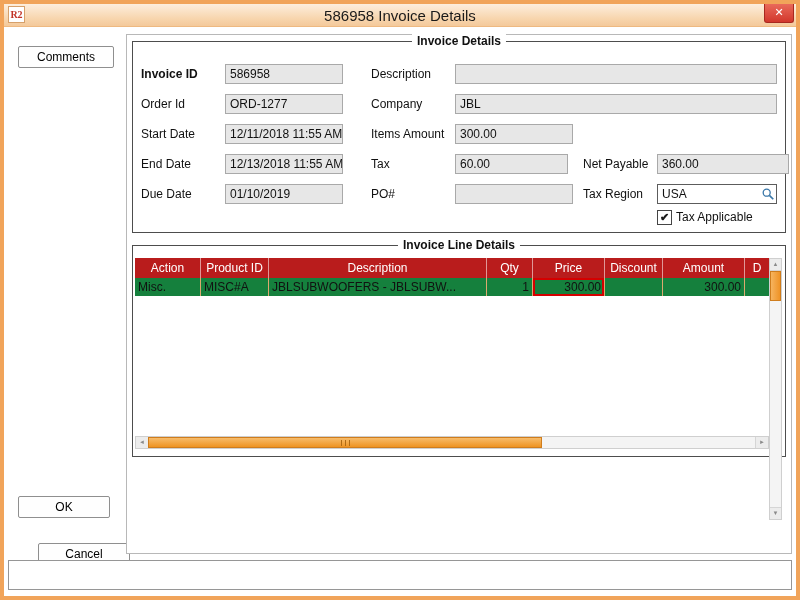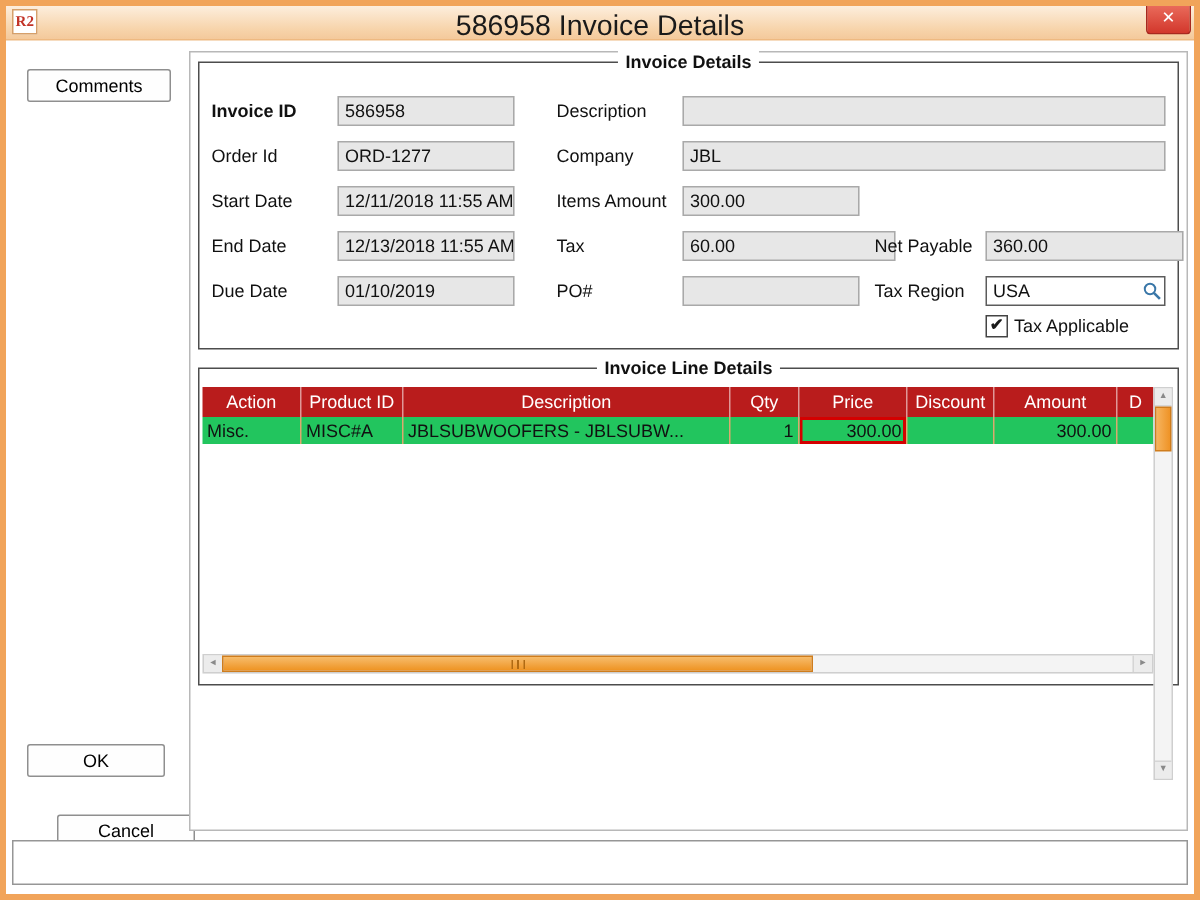--- a/index.html
+++ b/index.html
@@ -1,21 +1,21 @@
 <!DOCTYPE html>
 <html><head>
 <meta charset="utf-8">
 <style>
   html,body{margin:0;padding:0;}
   body{width:800px;height:600px;overflow:hidden;font-family:"Liberation Sans",sans-serif;font-size:12px;color:#111;background:#fff;}
   .window{position:relative;width:800px;height:600px;border:4px solid #f1a45a;box-sizing:border-box;background:#fff;}
 
   
   .titlebar{position:absolute;left:0;top:0;right:0;height:22px;background:linear-gradient(180deg,#fdeedd 0%,#f7d4ab 70%,#f4c99b 100%);border-bottom:1px solid #eeb981;}
-  .title{position:absolute;left:0;right:0;top:3px;text-align:center;font-size:19px;color:#1a1a1a;}
+  .title{position:absolute;left:0;right:0;top:3px;text-align:center;font-size:15px;color:#1a1a1a;}
   .win-icon{position:absolute;left:4px;top:2px;width:17px;height:17px;background:#fff;border:1px solid #d6a06a;font-family:"Liberation Serif",serif;font-size:10px;font-weight:bold;color:#c23327;text-align:center;line-height:15px;box-sizing:border-box;}
   .close-btn{position:absolute;right:2px;top:0;width:30px;height:19px;background:linear-gradient(180deg,#e96a5a,#d2372c);border:1px solid #a8281f;border-top:none;border-radius:0 0 3px 3px;color:#fff;text-align:center;line-height:17px;font-size:11px;cursor:pointer;box-sizing:border-box;}
 
   
   .side-btn{position:absolute;height:22px;background:#fefefe;border:1px solid #8f8f8f;border-radius:2px;font-family:"Liberation Sans",sans-serif;font-size:12px;cursor:pointer;}
 
   
   .main-panel{position:absolute;left:122px;top:30px;width:666px;height:520px;border:1px solid #b8b8b8;background:#fff;box-sizing:border-box;}
   .groupbox{position:absolute;border:1px solid #4d4d4d;background:#fff;box-sizing:border-box;}
   .legend{position:absolute;top:-8px;left:50%;transform:translateX(-50%);background:#fff;padding:0 5px;font-weight:bold;white-space:nowrap;}
@@ -25,21 +25,21 @@
   .field.white{background:#fff;border:1px solid #5c5c5c;}
   .mag{position:absolute;right:1px;top:2px;}
 
   .checkbox{position:absolute;width:13px;height:13px;background:#fff;border:1px solid #444;text-align:center;cursor:pointer;box-sizing:content-box;}
   .check{display:block;font-size:11px;line-height:12px;color:#1a1a1a;font-weight:bold;}
 
   
   .grid{position:absolute;left:2px;top:12px;width:634px;}
   .grid-head{display:flex;height:20px;background:#b91c1c;color:#fff;}
   .hc{box-sizing:border-box;border-right:1px solid rgba(255,255,255,.55);text-align:center;line-height:20px;overflow:hidden;white-space:nowrap;}
-  .grid-row{display:flex;height:18px;background:#22c55e;cursor:default;}
+  .grid-row{display:flex;height:18px;background:#15803d;cursor:default;}
   .dc{box-sizing:border-box;border-right:1px solid #dca96f;line-height:18px;padding:0 3px;overflow:hidden;white-space:nowrap;}
   .num{text-align:right;}
   .price-hl{box-shadow:inset 0 0 0 2px #d40000;}
   .c0{width:66px;flex:none}.c1{width:68px;flex:none}.c2{width:218px;flex:none}
   .c3{width:46px;flex:none}.c4{width:72px;flex:none}.c5{width:58px;flex:none}
   .c6{width:82px;flex:none}.c7{flex:1;border-right:none}
 
   
   .vscroll{position:absolute;top:12px;right:3px;width:13px;height:262px;background:#f4f4f4;border:1px solid #cfcfcf;box-sizing:border-box;}
   .varrow{position:absolute;left:0;width:11px;height:11px;font-size:6px;line-height:11px;text-align:center;color:#8a8a8a;background:#ececec;cursor:pointer;}
@@ -94,21 +94,21 @@
       <span class="flabel" style="left:238px;top:22px;">Description</span>
       <div class="field" style="left:322px;top:22px;width:322px;"></div>
 
       <span class="flabel" style="left:238px;top:52px;">Company</span>
       <div class="field" style="left:322px;top:52px;width:322px;">JBL</div>
 
       <span class="flabel" style="left:238px;top:82px;">Items Amount</span>
       <div class="field" style="left:322px;top:82px;width:118px;">300.00</div>
 
       <span class="flabel" style="left:238px;top:112px;">Tax</span>
-      <div class="field" style="left:322px;top:112px;width:142px;">60.00</div>
+      <div class="field" style="left:322px;top:112px;width:113px;">60.00</div>
 
       <span class="flabel" style="left:238px;top:142px;">PO#</span>
       <div class="field" style="left:322px;top:142px;width:118px;"></div>
 
       <span class="flabel" style="left:450px;top:112px;">Net Payable</span>
       <div class="field" style="left:524px;top:112px;width:132px;">360.00</div>
 
       <span class="flabel" style="left:450px;top:142px;">Tax Region</span>
       <div class="field white" style="left:524px;top:142px;width:120px;">
         <span>USA</span>

